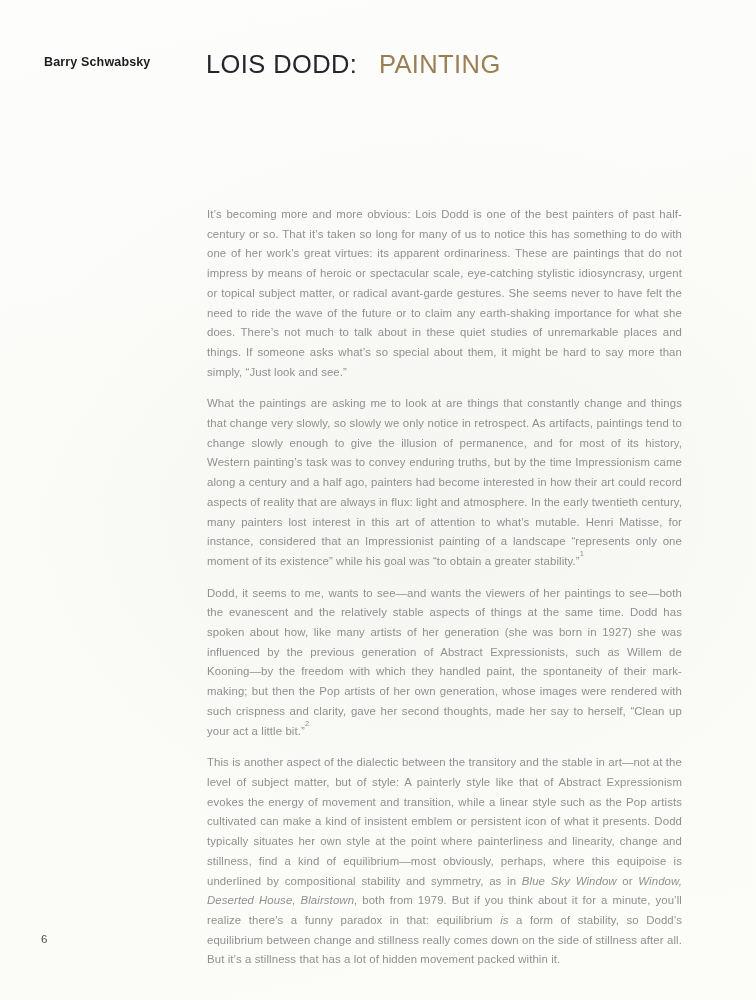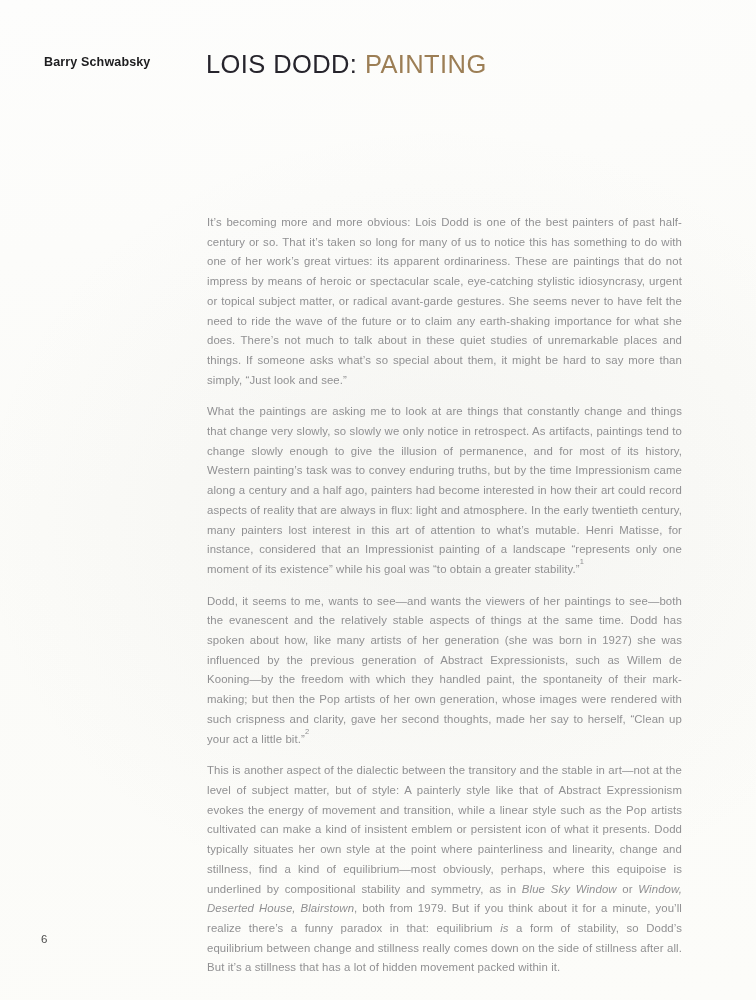--- a/index.html
+++ b/index.html
@@ -37,32 +37,31 @@
     position: absolute;
     left: 206px;
     top: 50px;
     margin: 0;
     font-size: 25.5px;
     font-weight: 400;
     letter-spacing: 0.4px;
     white-space: nowrap;
   }
   .title .t-main   { color: var(--title-main-color, #26242c); margin-top: 44px; }
-  .title .t-accent { color: var(--title-accent-color, #9c7e55); margin-left: 0; }
+  .title .t-accent { color: var(--title-accent-color, #9c7e55); margin-left: 14px; }
   .article {
     position: absolute;
     left: 207px;
     top: 205px;
     width: 475px;
     font-size: 11.4px;
     line-height: 19.7px;
     letter-spacing: 0.1px;
     text-align: justify;
     color: var(--body-color, #909092);
-    margin-top: 8px;
   }
   .article p { margin: 0 0 12px 0; }
   .article em { }
   .article sup {
     font-size: 7.5px;
     line-height: 0;
     position: relative;
     top: -4px;
   }
   .pagenum {

